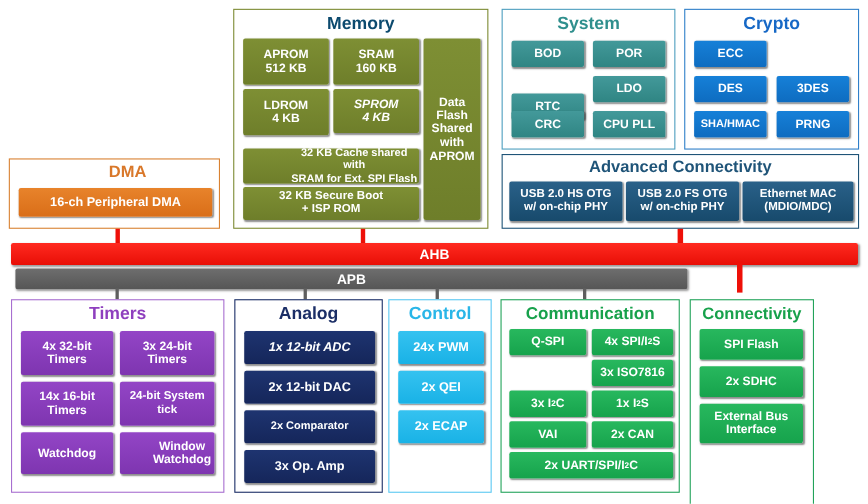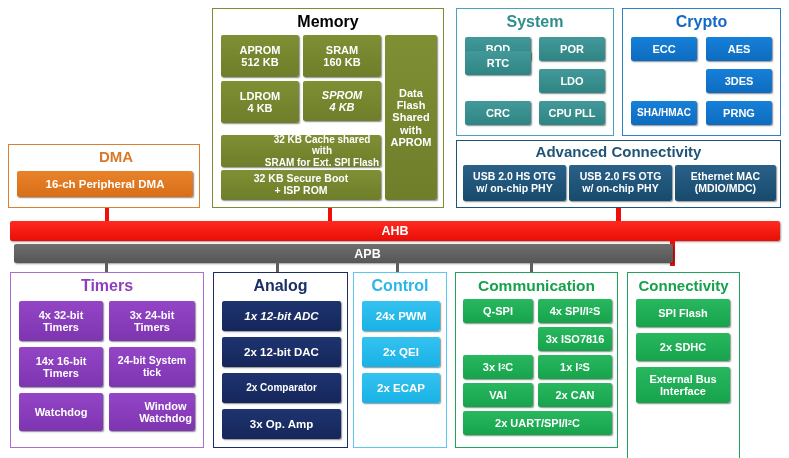--- a/index.html
+++ b/index.html
@@ -25,21 +25,21 @@
   .p-cry{border-color:#2F7FC9;}
   .p-adv{border-color:#1F5478;}
   .p-tim{border-color:#A86FD0;}
   .p-ana{border-color:#1B2E66;}
   .p-ctl{border-color:#5BC8F2;}
   .p-com{border-color:#22A35A;}
   .p-con{border-color:#22A35A;}
 
   .t-core{color:#B01116;}
   .t-dma{color:#D9782A;}
-  .t-mem{color:#000000;text-align:center;}
+  .t-mem{color:#0c4a6e;text-align:center;}
   .t-sys{color:#2F8F8D;}
   .t-cry{color:#1668C6;}
   .t-adv{color:#1F5478;}
   .t-tim{color:#8E3FBE;}
   .t-ana{color:#1B2E66;}
   .t-ctl{color:#29B6E8;}
   .t-com{color:#17A14B;}
   .t-con{color:#17A14B;}
 
   .c-red{background:linear-gradient(180deg,#C01218,#A50E13);}
@@ -75,51 +75,51 @@
     <div class="chip c-olive" style="left:90px;top:72px;width:78px;height:40px;font-size:11px;white-space:pre-line;font-style:italic;">SPROM<br>4 KB</div>
     <div class="chip c-olive" style="left:8px;top:126px;width:160px;height:32px;font-size:10px;white-space:pre-line;padding-left:43px;">32 KB Cache shared with<br>SRAM for  Ext. SPI Flash</div>
     <div class="chip c-olive" style="left:8px;top:161px;width:160px;height:30px;font-size:10.5px;white-space:pre-line;">32 KB Secure Boot<br>+ ISP ROM</div>
     <div class="chip c-olive" style="left:172px;top:26px;width:52px;height:165px;font-size:11px;white-space:pre-line;">Data<br>Flash<br>Shared<br>with<br>APROM</div>
   </div>
 
   <div class="panel p-sys" style="left:456px;top:8px;width:158px;height:128px;">
     <div class="panel-title t-sys" style="font-size:16px;margin-top:5px;">System</div>
     <div class="chip c-teal" style="left:8px;top:28px;width:66px;height:24px;font-size:11px;">BOD</div>
     <div class="chip c-teal" style="left:82px;top:28px;width:66px;height:24px;font-size:11px;">POR</div>
-    <div class="chip c-teal" style="left:8px;top:42px;width:66px;height:24px;font-size:11px;">RTC</div>
+    <div class="chip c-teal" style="left:8px;top:76px;width:66px;height:24px;font-size:11px;">RTC</div>
     <div class="chip c-teal" style="left:82px;top:60px;width:66px;height:24px;font-size:11px;">LDO</div>
     <div class="chip c-teal" style="left:8px;top:92px;width:66px;height:24px;font-size:11px;">CRC</div>
     <div class="chip c-teal" style="left:82px;top:92px;width:66px;height:24px;font-size:11px;">CPU PLL</div>
   </div>
 
   <div class="panel p-cry" style="left:622px;top:8px;width:159px;height:128px;">
     <div class="panel-title t-cry" style="font-size:16px;margin-top:5px;">Crypto</div>
     <div class="chip c-blue" style="left:8px;top:28px;width:66px;height:24px;font-size:11px;">ECC</div>
-    <div class="chip c-blue" style="left:83px;top:28px;width:66px;height:24px;font-size:11px;">AES</div>
+    <div class="chip c-blue" style="left:8px;top:60px;width:66px;height:24px;font-size:11px;">DES</div>
     <div class="chip c-blue" style="left:83px;top:60px;width:66px;height:24px;font-size:11px;">3DES</div>
     <div class="chip c-blue" style="left:8px;top:92px;width:66px;height:24px;font-size:10px;">SHA/HMAC</div>
     <div class="chip c-blue" style="left:83px;top:92px;width:66px;height:24px;font-size:11px;">PRNG</div>
   </div>
 
   <div class="panel p-adv" style="left:456px;top:140px;width:325px;height:68px;">
     <div class="panel-title t-adv" style="font-size:15px;margin-top:3px;">Advanced Connectivity</div>
     <div class="chip c-steel" style="left:6px;top:24px;width:103px;height:36px;font-size:10.5px;white-space:pre-line;">USB 2.0 HS OTG<br>w/ on-chip PHY</div>
     <div class="chip c-steel" style="left:112px;top:24px;width:103px;height:36px;font-size:10.5px;white-space:pre-line;">USB 2.0 FS OTG<br>w/ on-chip PHY</div>
     <div class="chip c-steel" style="left:218px;top:24px;width:101px;height:36px;font-size:10.5px;white-space:pre-line;">Ethernet MAC<br>(MDIO/MDC)</div>
   </div>
 
   <div class="conn" style="left:105px;top:208px;width:4px;height:14px;background:#EE1008;"></div>
   <div class="conn" style="left:328px;top:208px;width:4px;height:14px;background:#EE1008;"></div>
   <div class="conn" style="left:616px;top:208px;width:5px;height:14px;background:#EE1008;"></div>
 
   <div class="bus c-ahb" style="left:10px;top:221px;width:770px;height:20px;font-size:12.5px;">AHB</div>
 
   <div class="conn" style="left:670px;top:238px;width:5px;height:28px;background:#EE1008;"></div>
 
-  <div class="bus c-apb" style="left:14px;top:244px;width:611px;height:19px;font-size:12.5px;padding-left:48px;">APB</div>
+  <div class="bus c-apb" style="left:14px;top:244px;width:611px;height:19px;font-size:12.5px;">APB</div>
 
   <div class="conn" style="left:105px;top:262px;width:3px;height:12px;background:#5E5E5E;"></div>
   <div class="conn" style="left:276px;top:262px;width:3px;height:12px;background:#5E5E5E;"></div>
   <div class="conn" style="left:396px;top:262px;width:3px;height:12px;background:#5E5E5E;"></div>
   <div class="conn" style="left:530px;top:262px;width:3px;height:12px;background:#5E5E5E;"></div>
 
   <div class="panel p-tim" style="left:10px;top:272px;width:194px;height:176px;">
     <div class="panel-title t-tim" style="font-size:16px;margin-top:5px;">Timers</div>
     <div class="chip c-purple" style="left:8px;top:28px;width:84px;height:40px;font-size:11px;white-space:pre-line;">4x 32-bit<br>Timers</div>
     <div class="chip c-purple" style="left:98px;top:28px;width:86px;height:40px;font-size:11px;white-space:pre-line;">3x 24-bit<br>Timers</div>

